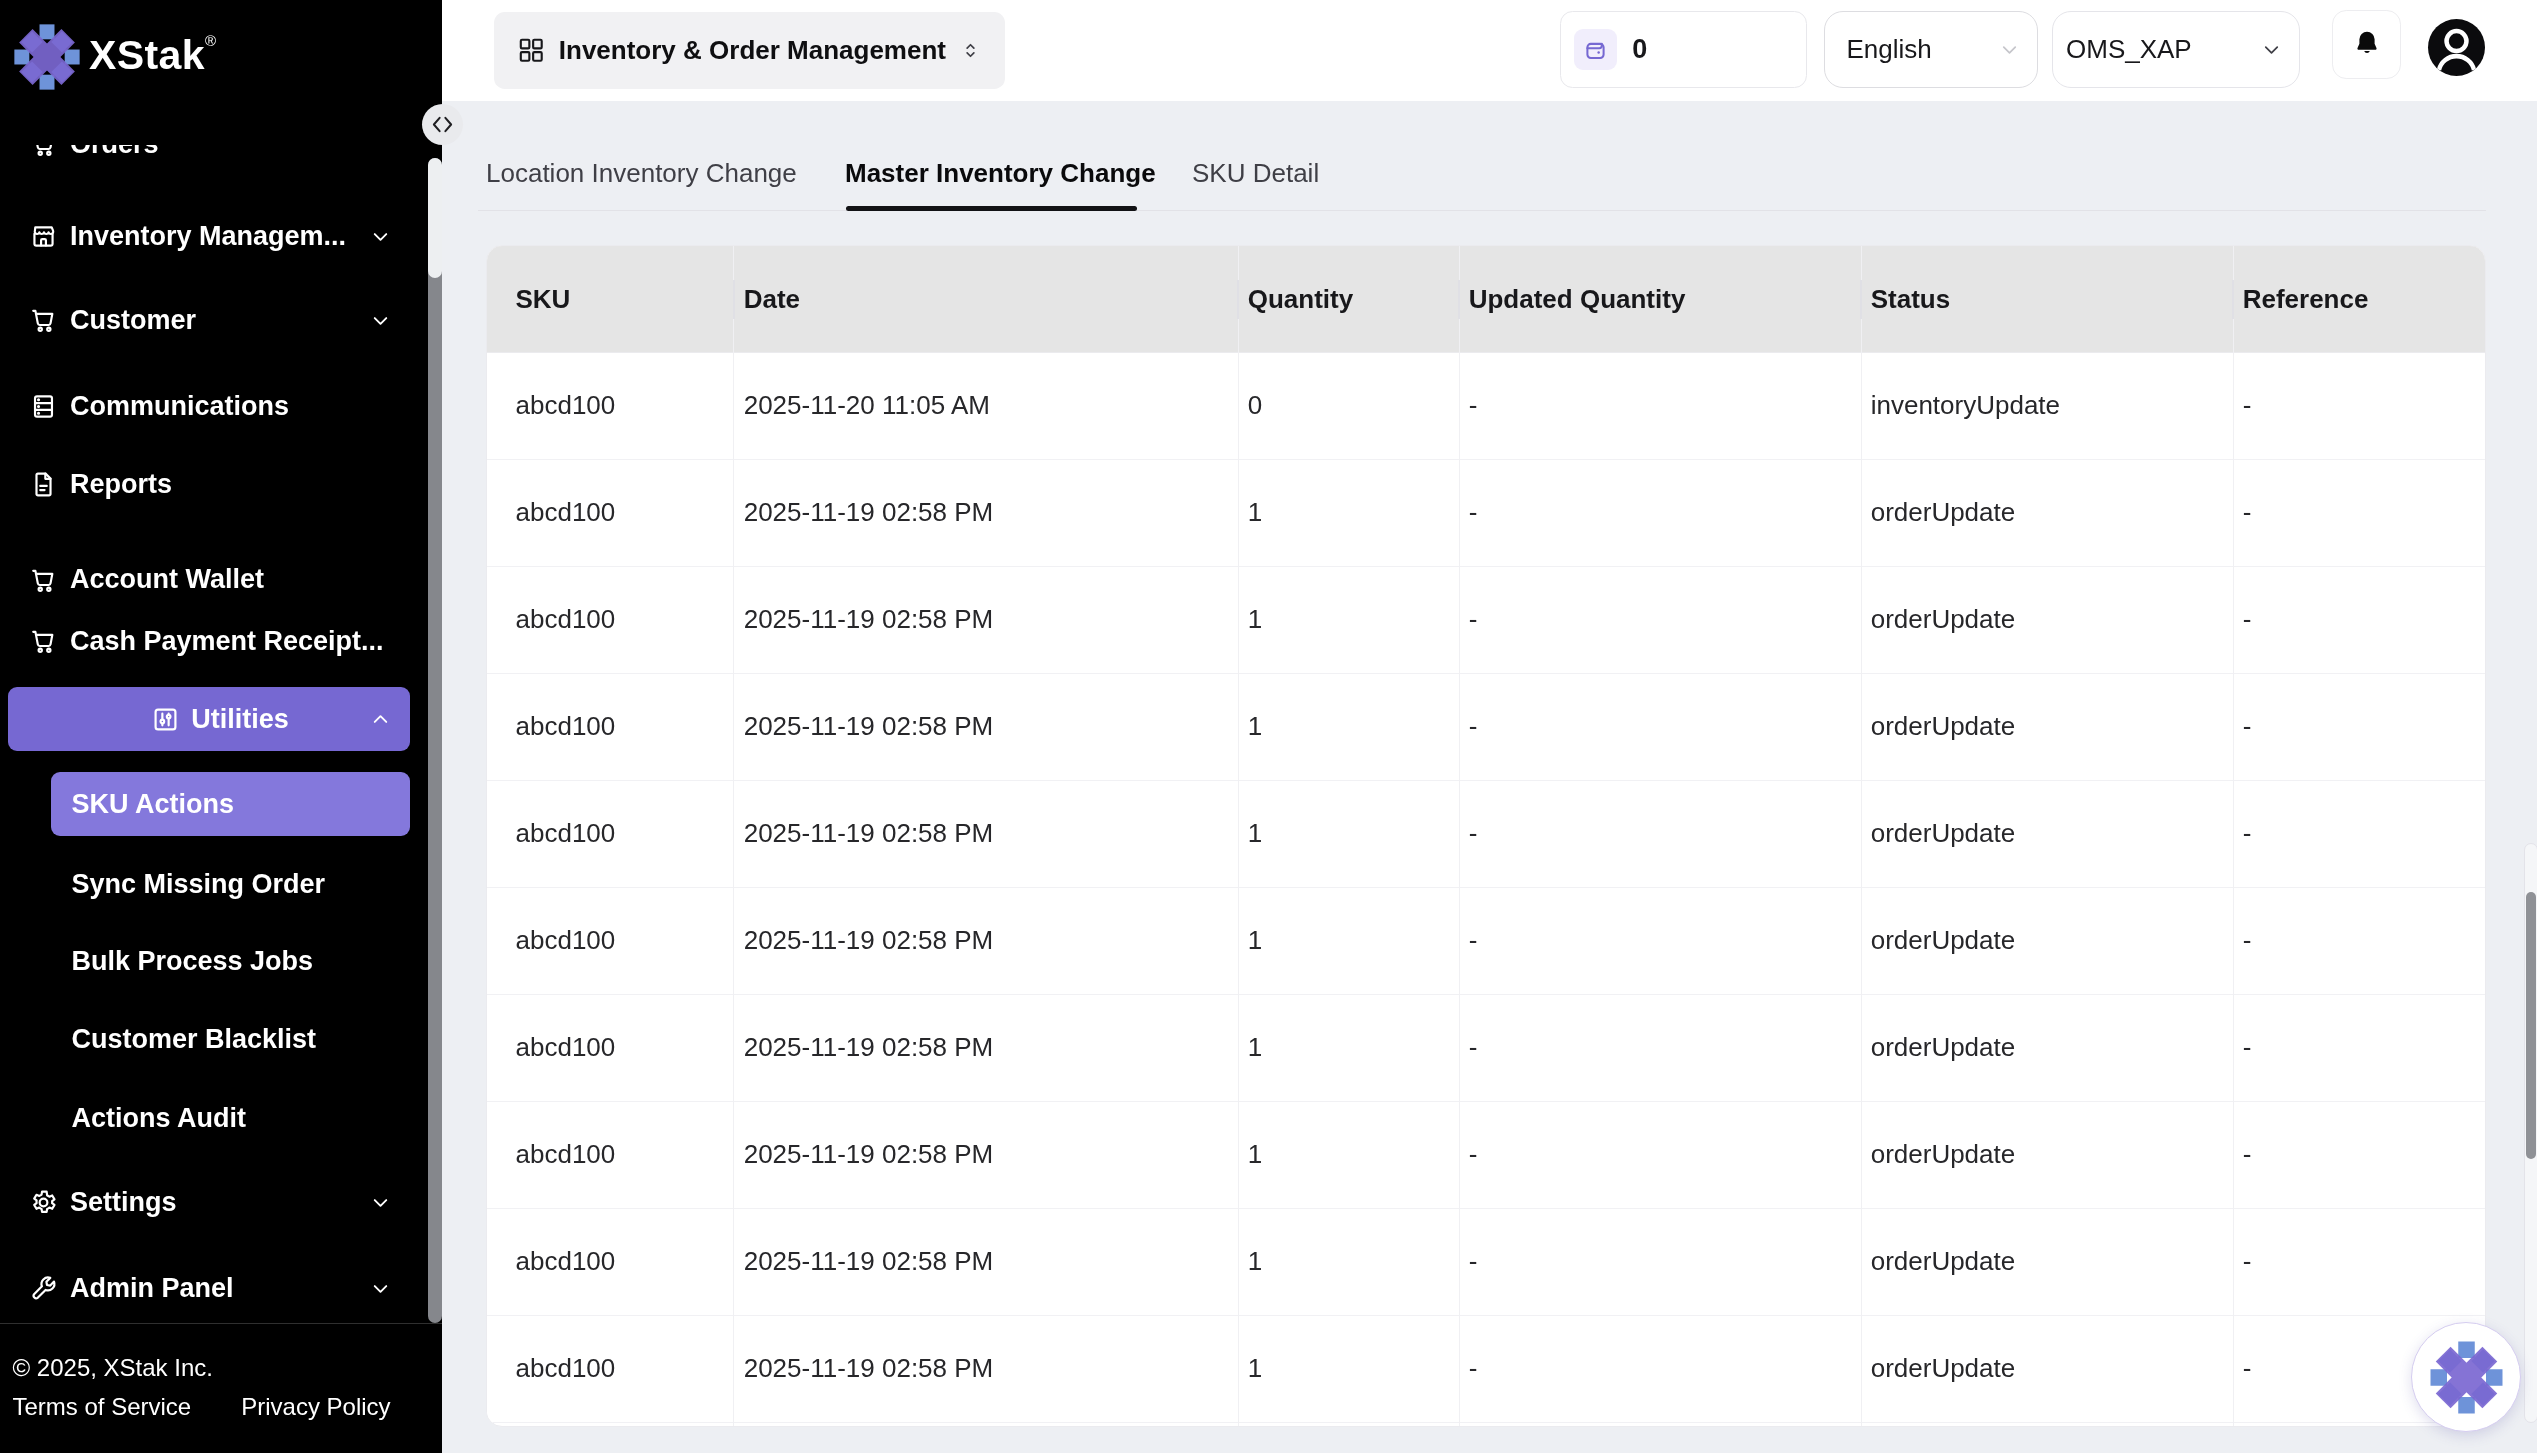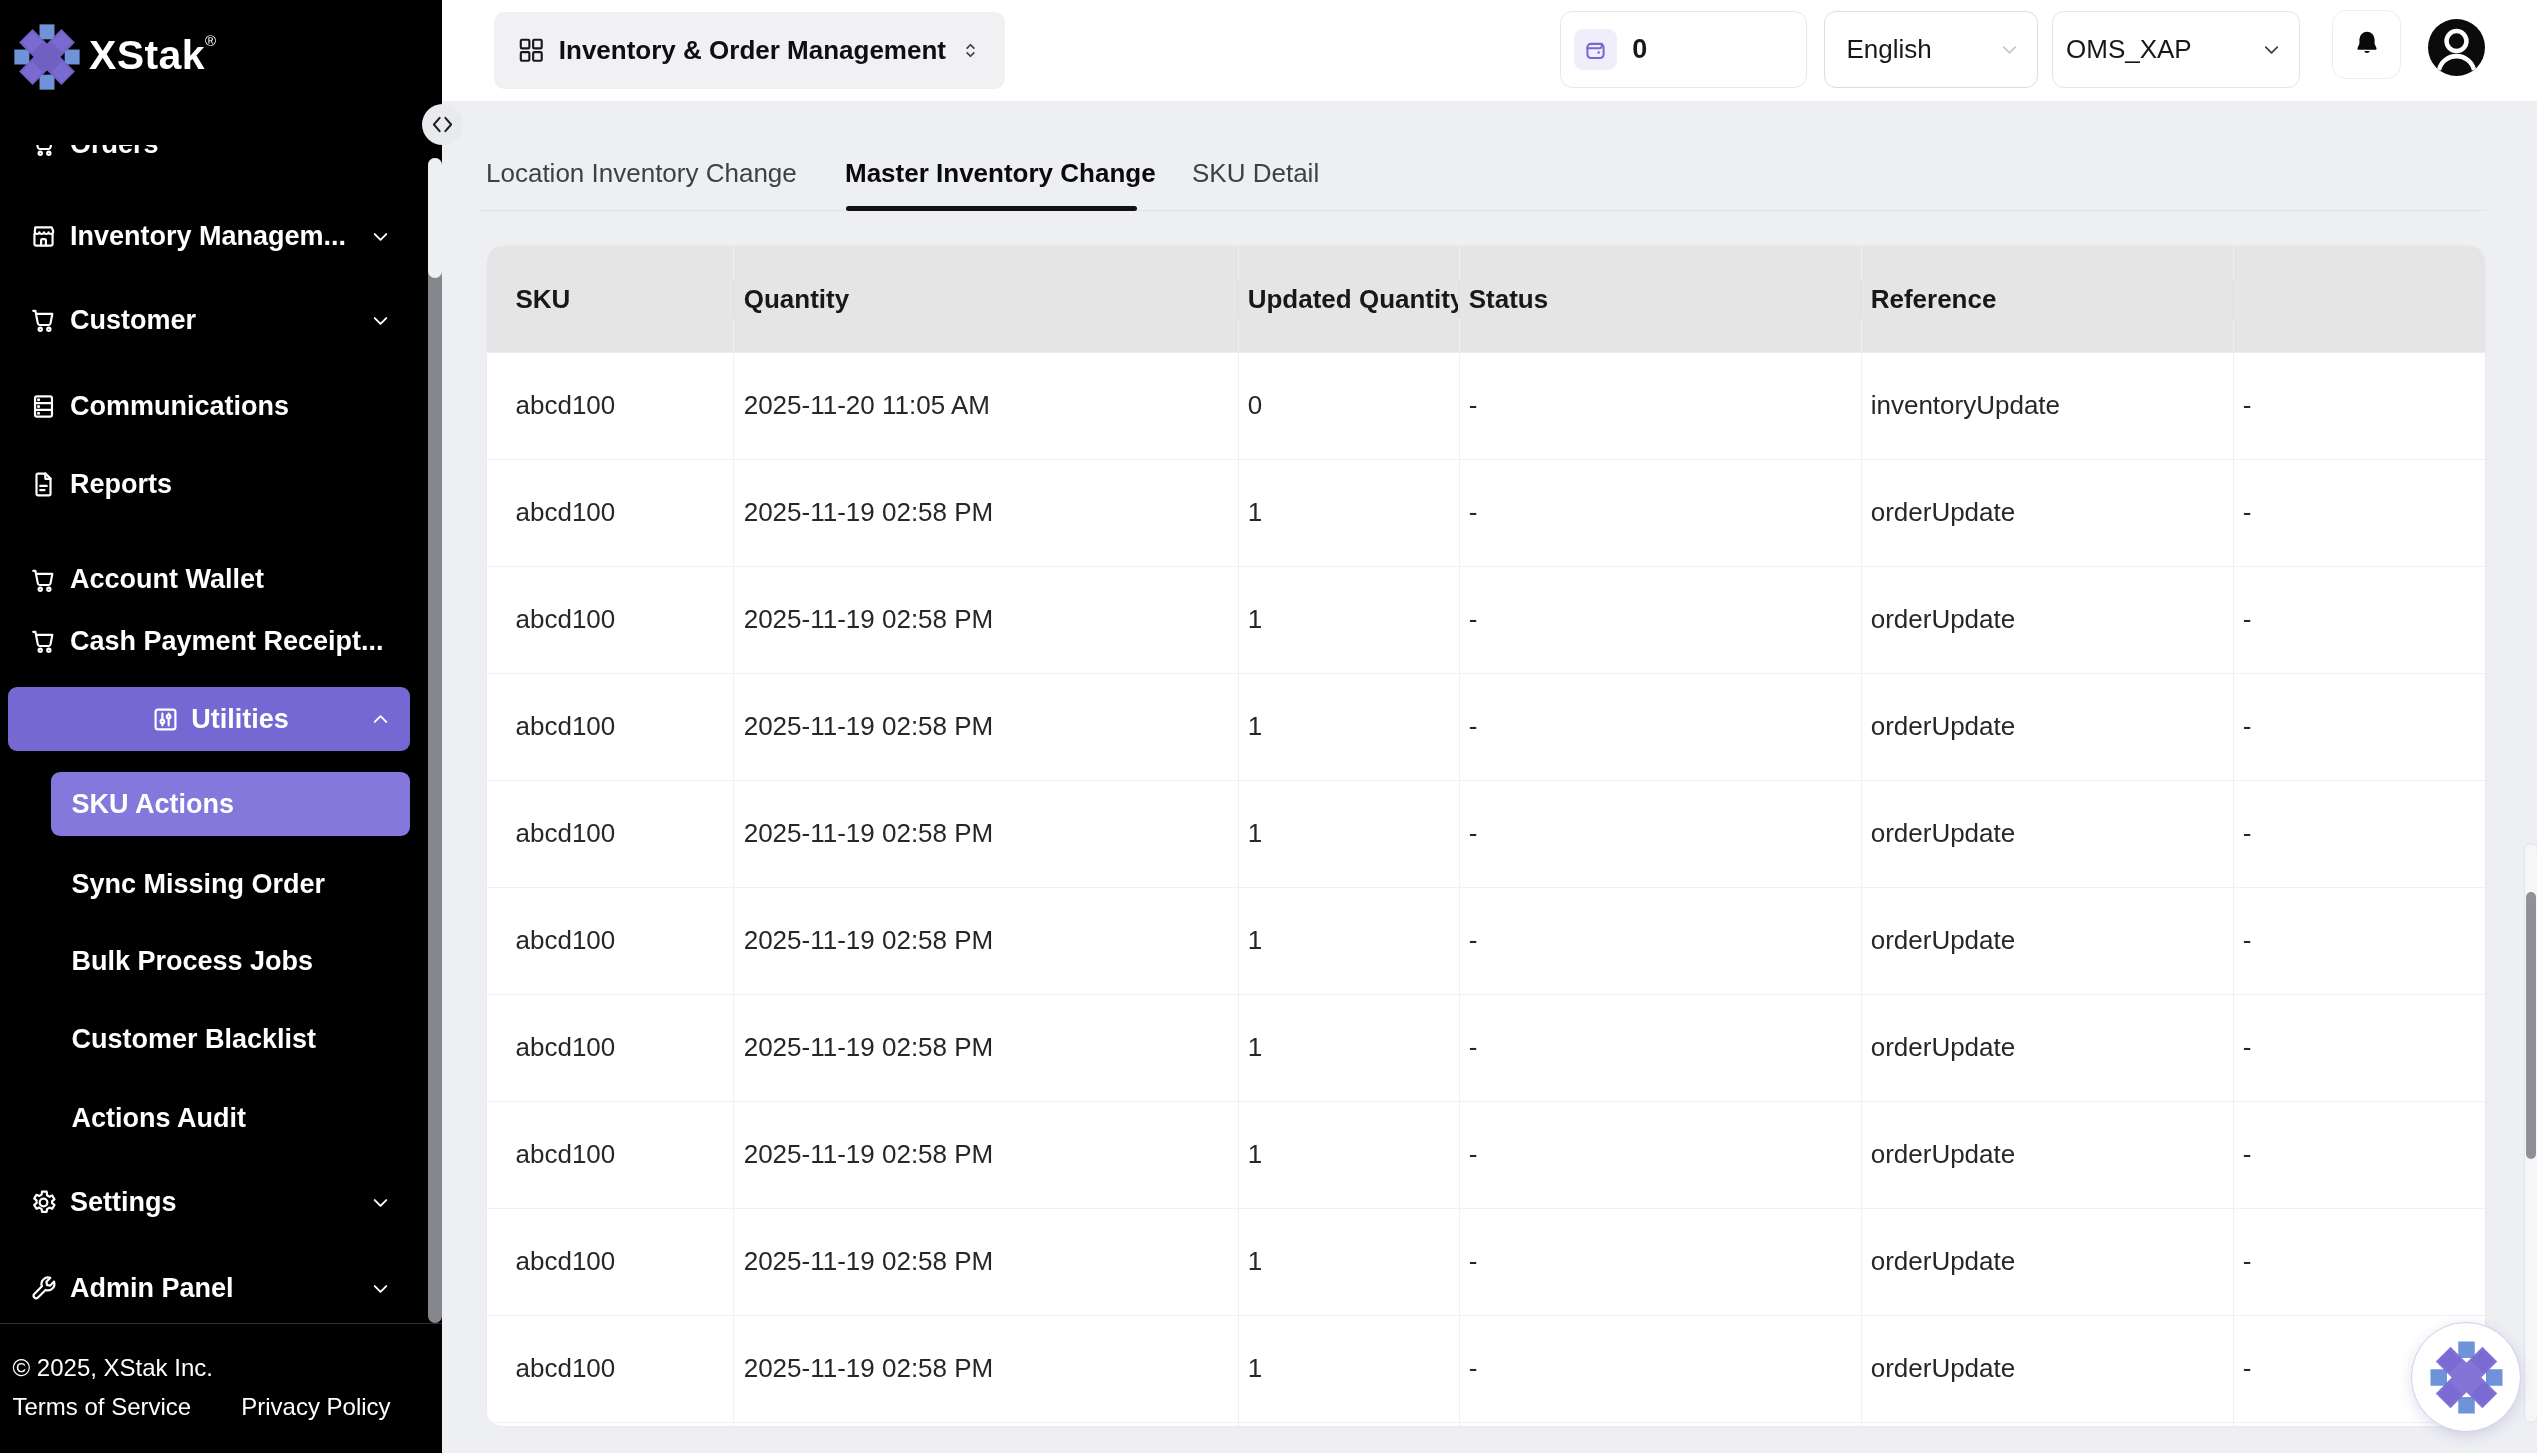--- a/index.html
+++ b/index.html
@@ -38,21 +38,21 @@
   
   .topbar{position:absolute;left:442px;top:0;right:0;height:101px;background:#fff;z-index:1}
   .app-switcher{position:absolute;left:52px;top:11.6px;height:77px;display:inline-flex;align-items:center;gap:13.3px;
                 padding:0 23px;background:#f1f1f3;border:none;border-radius:10.7px;font-family:inherit;
                 font-size:26px;font-weight:600;color:#0f0f11;cursor:pointer;white-space:nowrap}
   .wallet-box{position:absolute;left:1118px;top:10.7px;width:247px;height:77px;background:#fff;
               border:1.3px solid #e8e8ec;border-radius:12.5px;display:flex;align-items:center;cursor:pointer}
   .wallet-chip{width:43px;height:41px;margin-left:13.3px;background:#f1eefc;border-radius:9px;
                display:flex;align-items:center;justify-content:center}
   .wallet-count{margin-left:15px;font-size:27px;font-weight:700;color:#18181b}
-  .select{position:absolute;top:10.7px;height:77px;border:1.3px solid #dddde1;border-radius:12px;background:#fff;
+  .select{position:absolute;top:10.7px;height:77px;border:1.3px solid #dddde1;border-radius:19px;background:#fff;
           display:flex;align-items:center;font-size:26px;color:#18181b;cursor:pointer}
   .select .chev{position:absolute;right:16px}
   .sel-lang{left:1382px;width:214px;padding-left:21.4px}
   .sel-lang .chev{color:#c6c6cb}
   .sel-tenant{left:1610px;width:248px;padding-left:13px;border-color:#e5e5ea}
   .sel-tenant .chev{color:#3f3f46}
   .bell-btn{position:absolute;left:1890px;top:9.8px;width:69px;height:69px;border:1.3px solid #ededf0;border-radius:14.2px;
             background:#fff;display:flex;align-items:center;justify-content:center;cursor:pointer}
   .avatar{position:absolute;left:1986px;top:18.7px;width:57px;height:57px;border-radius:50%;background:#0b0b0d;
           overflow:hidden;display:flex;align-items:center;justify-content:center;cursor:pointer}
@@ -337,20 +337,21 @@
 <main class="content">
   <div class="tab t0">Location Inventory Change</div>
   <div class="tab t1">Master Inventory Change</div>
   <div class="tab t2">SKU Detail</div>
   <div class="tab-line"></div>
   <div class="tab-underline"></div>
 
   <section class="card">
     <div class="thead" id="thead">
         <div class="th c0">SKU</div>
+        <div class="th c1">Date</div>
         <div class="th c2">Quantity</div>
         <div class="th c3">Updated Quantity</div>
         <div class="th c4">Status</div>
         <div class="th c5">Reference</div>
       </div>
     <div id="tbody">
         <div class="trow">
           <div class="td c0">abcd100</div>
           <div class="td c1">2025-11-20 11:05 AM</div>
           <div class="td c2">0</div>

